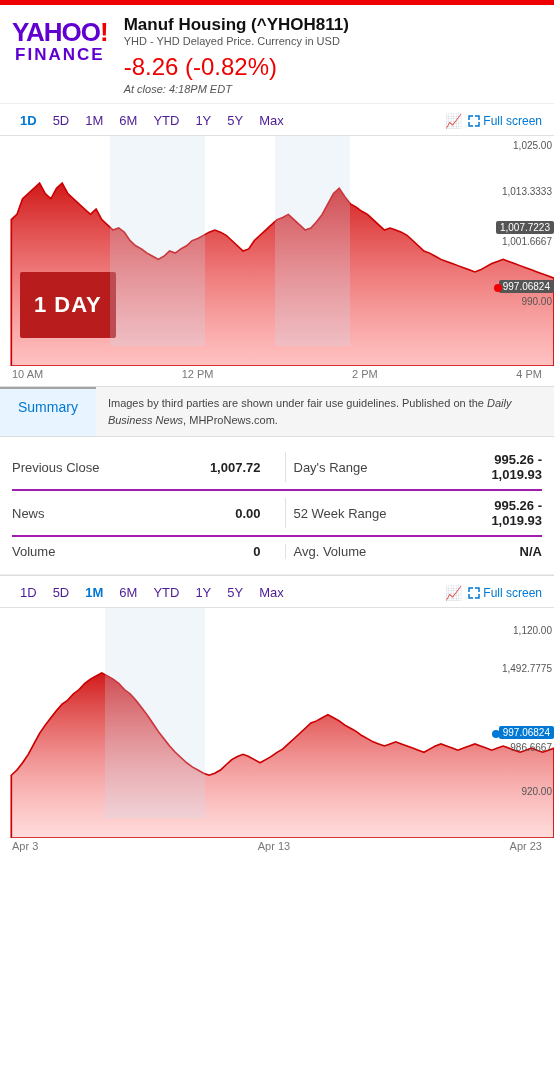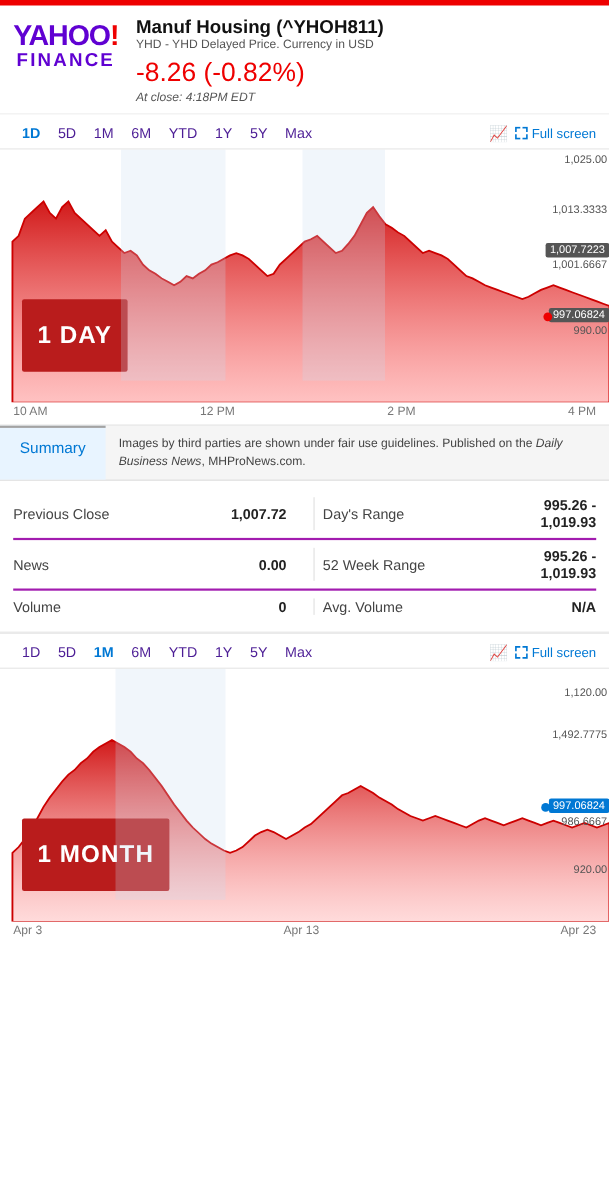--- a/index.html
+++ b/index.html
@@ -433,21 +433,20 @@
     <span class="chart-y-label" style="top:55px;">1,492.7775</span>
     
     <span class="chart-price-badge-blue" style="top:118px;">997.06824</span>
     <span class="chart-y-label" style="top:134px;">986.6667</span>
     <span class="chart-y-label" style="top:178px;">920.00</span>
 
     
     <div style="position:absolute; right:54px; top:122px; width:8px; height:8px; background:#0078d4; border-radius:50%; z-index:5;"></div>
 
     
-    <div class="chart-label-overlay">1 MONTH</div>
   </div>
 
   <div class="chart-x-labels">
     <span>Apr 3</span>
     <span>Apr 13</span>
     <span>Apr 23</span>
   </div>
 </div>
 
 </body></html>

